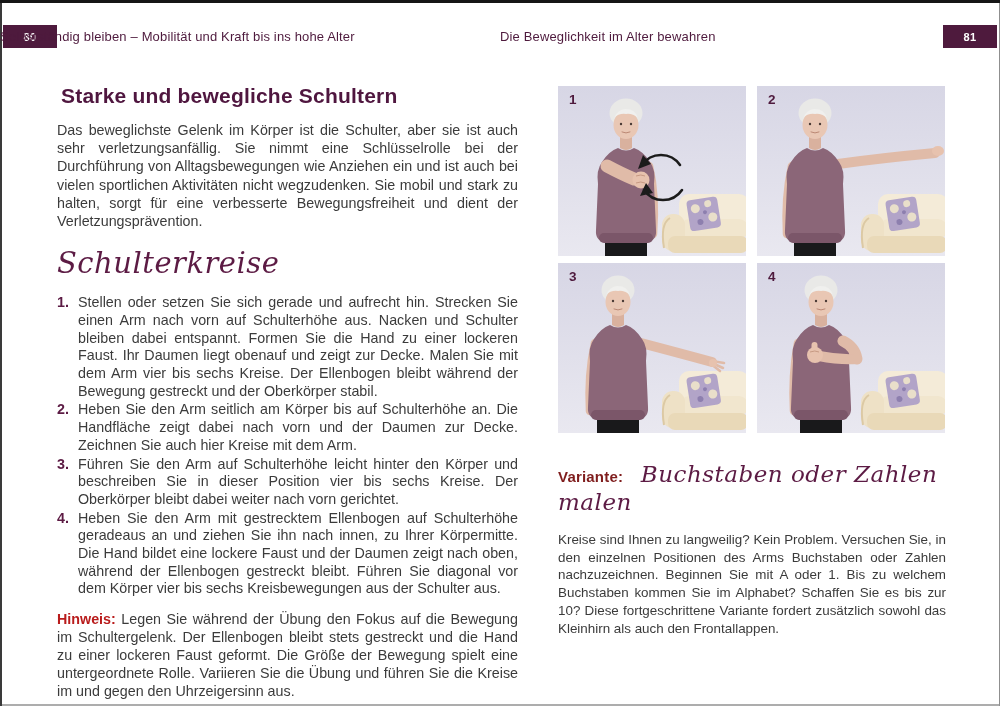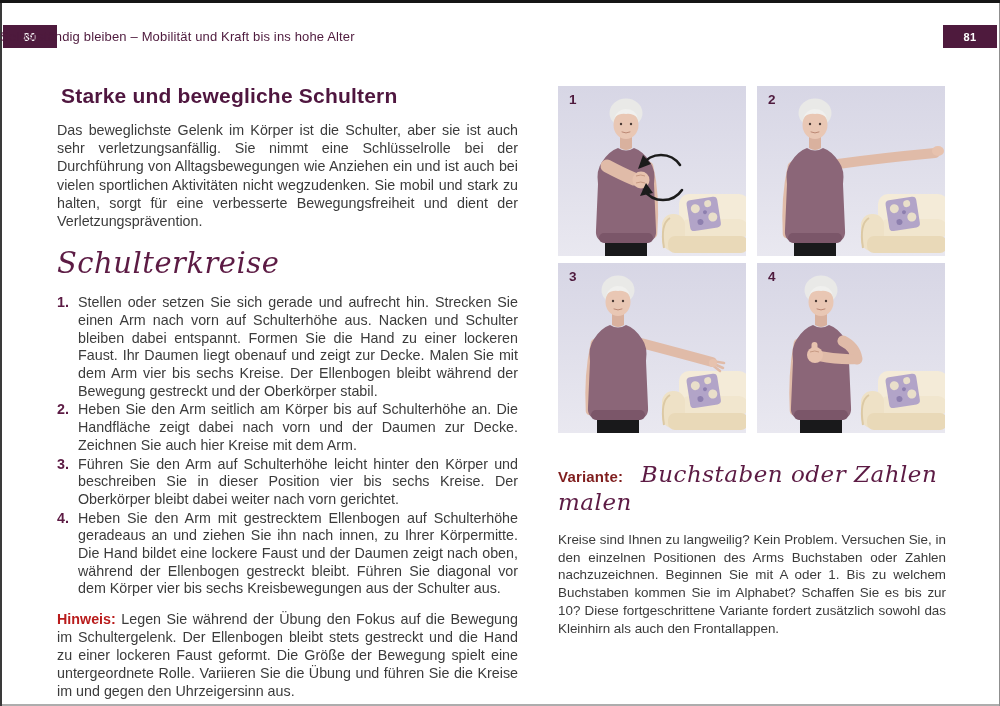--- a/index.html
+++ b/index.html
@@ -68,20 +68,21 @@
     width:388px; color:#3b3b3b; font-size:13.4px; line-height:17.7px; text-align:justify;
   }
 </style>
 </head>
 <body>
 
 <div class="sheet">
 
   <div class="pagenum left">80</div>
   <div class="runhead left">Selbstständig bleiben – Mobilität und Kraft bis ins hohe Alter</div>
+  <div class="runhead right">Die Beweglichkeit im Alter bewahren</div>
   <div class="pagenum right">81</div>
 
   <section class="col-left">
     <h1>Starke und bewegliche Schultern</h1>
     <p class="intro">Das beweglichste Gelenk im Körper ist die Schulter, aber sie ist auch sehr verletzungsanfällig. Sie nimmt eine Schlüsselrolle bei der Durchführung von Alltagsbewegungen wie Anziehen ein und ist auch bei vielen sportlichen Aktivitäten nicht wegzudenken. Sie mobil und stark zu halten, sorgt für eine verbesserte Bewegungsfreiheit und dient der Verletzungsprävention.</p>
     <h2 class="script">Schulterkreise</h2>
     <ol class="steps">
       <li>
         <span class="num">1.</span>
         <span>Stellen oder setzen Sie sich gerade und aufrecht hin. Strecken Sie einen Arm nach vorn auf Schulterhöhe aus. Nacken und Schulter bleiben dabei entspannt. Formen Sie die Hand zu einer lockeren Faust. Ihr Daumen liegt obenauf und zeigt zur Decke. Malen Sie mit dem Arm vier bis sechs Kreise. Der Ellenbogen bleibt während der Bewegung gestreckt und der Oberkörper stabil.</span>

